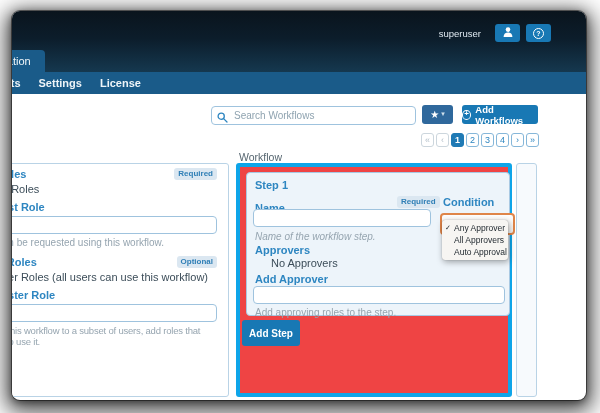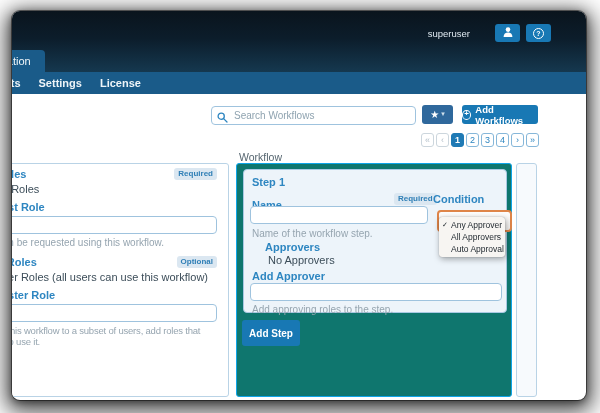--- a/index.html
+++ b/index.html
@@ -10,21 +10,21 @@
   .window {
     position:absolute; left:12px; top:11px; width:574px; height:389px;
     background:#fff; border-radius:8px; overflow:hidden;
     box-shadow:0 0 0 1px rgba(0,0,0,0.45), 0 6px 22px 7px rgba(0,0,0,0.65), 0 2px 8px rgba(0,0,0,0.5);
   }
 
   
   .header { position:absolute; left:0; top:0; width:574px; height:61px;
             background:linear-gradient(180deg,#0a141d 0%, #0c1d2b 45%, #15384f 100%); }
   .user-area { position:absolute; top:13px; right:35px; height:18px; display:flex; align-items:center; gap:6px; }
-  .username { color:#dfe9f0; font-size:9.5px; margin-right:19px;text-align:right; }
+  .username { color:#dfe9f0; font-size:9.5px; margin-right:8px;text-align:right; }
   .hdr-btn { width:25px; height:18px; background:#1878b4; border-radius:3px;
              display:flex; align-items:center; justify-content:center; cursor:pointer; }
   .help-circle { width:11px; height:11px; border:1.3px solid #fff; border-radius:50%;
                  display:flex; align-items:center; justify-content:center;
                  color:#fff; font-size:7px; font-weight:bold; line-height:1; }
 
   .corner-tab { position:absolute; left:-63px; top:39px; width:96px; height:22px;
                 background:#1a5b89; border-radius:4px 4px 0 0;
                 display:flex; align-items:center; padding-left:12px;
                 color:#f2f7fa; font-size:11px; }
@@ -83,21 +83,21 @@
   .helper { color:#96a5b0; font-size:10px; }
   .badge { background:#dbe7f1; color:#2f7fb6; font-size:8px; font-weight:bold;
            padding:2px 4px; border-radius:3px; line-height:1; }
   .fld { width:100%; height:18px; border:1px solid #9fc3de; border-radius:4px;
          background:#fff; outline:none; padding:0 5px; font-size:10px;
          font-family:"Liberation Sans", sans-serif; color:#445; }
   .mt3 { margin-top:3px; } .mt6 { margin-top:6px; } .mt8 { margin-top:8px; }
   .helper2 { font-size:9.5px; letter-spacing:-0.2px; line-height:1.18; }
 
   .wf-panel { position:absolute; left:224px; top:152px; width:276px; height:234px;
-              background:#0f766e; border:1px solid #0ea5e9; border-radius:3px; }
+              background:#ef4444; border:4px solid #0ea5e9; border-radius:3px; }
   .step-box { position:absolute; left:6px; top:5px; width:264px; height:144px;
               background:#edf4fa; border:1px solid #a9c9e3; border-radius:4px; }
   .abs { position:absolute; }
 
   .cond-select { position:absolute; left:193px; top:40px; width:75px; height:22px;
                  border:2px solid #df8549; border-radius:4px;
                  background:linear-gradient(#fefefe,#f1efed); cursor:pointer; }
   .dropdown { position:absolute; left:195px; top:47px; width:66px;
               background:#f7f5f2; border-radius:3px; z-index:5;
               box-shadow:1px 2px 6px rgba(0,0,0,0.35), 0 0 1px rgba(0,0,0,0.4);
@@ -204,38 +204,38 @@
       <input class="fld mt3" type="text" style="">
       <div class="helper helper2 mt3">To limit use of this workflow to a subset of users, add roles that qualify a user to use it.</div>
     </div>
 
     <div class="wf-panel">
       <div class="step-box">
         <div class="abs blue-label" style="left:8px; top:6px;">Step 1</div>
         <div class="abs blue-label" style="left:8px; top:29px;">Name</div>
         <span class="abs badge" style="left:150px; top:23px;">Required</span>
         <input class="abs fld" style="left: 6px; top: 36px; width: 178px;" type="text">
-        <div class="abs helper" style="left:8px; top:58px;">Name of the workflow step.</div>
-
-        <div class="abs blue-label" style="left:189px; top:23px;">Condition</div>
+        <div class="abs helper" style="left:8px; top:58px;font-style:italic;">Name of the workflow step.</div>
+
+        <div class="abs blue-label" style="left:196px; top:23px;">Condition</div>
         <div class="cond-select"></div>
         <div class="dropdown">
           <div class="dd-item">
             <span class="dd-check">✓</span>
             <span>Any Approver</span>
           </div>
           <div class="dd-item">
             <span>All Approvers</span>
           </div>
           <div class="dd-item">
             <span>Auto Approval</span>
           </div>
         </div>
 
-        <div class="abs blue-label" style="left:21px; top:71px;">Approvers</div>
+        <div class="abs blue-label" style="left:8px; top:71px;">Approvers</div>
         <div class="abs dark-text" style="left:8px; top:84px;margin-left:16px;">No Approvers</div>
         <div class="abs blue-label" style="left:8px; top:100px;">Add Approver</div>
         <input class="abs fld" style="left: 6px; top: 113px; width: 252px;" type="text">
         <div class="abs helper" style="left:8px; top:134px;">Add approving roles to the step.</div>
       </div>
     </div>
 
     <div class="add-step-btn">Add Step</div>
 
     <div class="adjacent-panel"></div>

